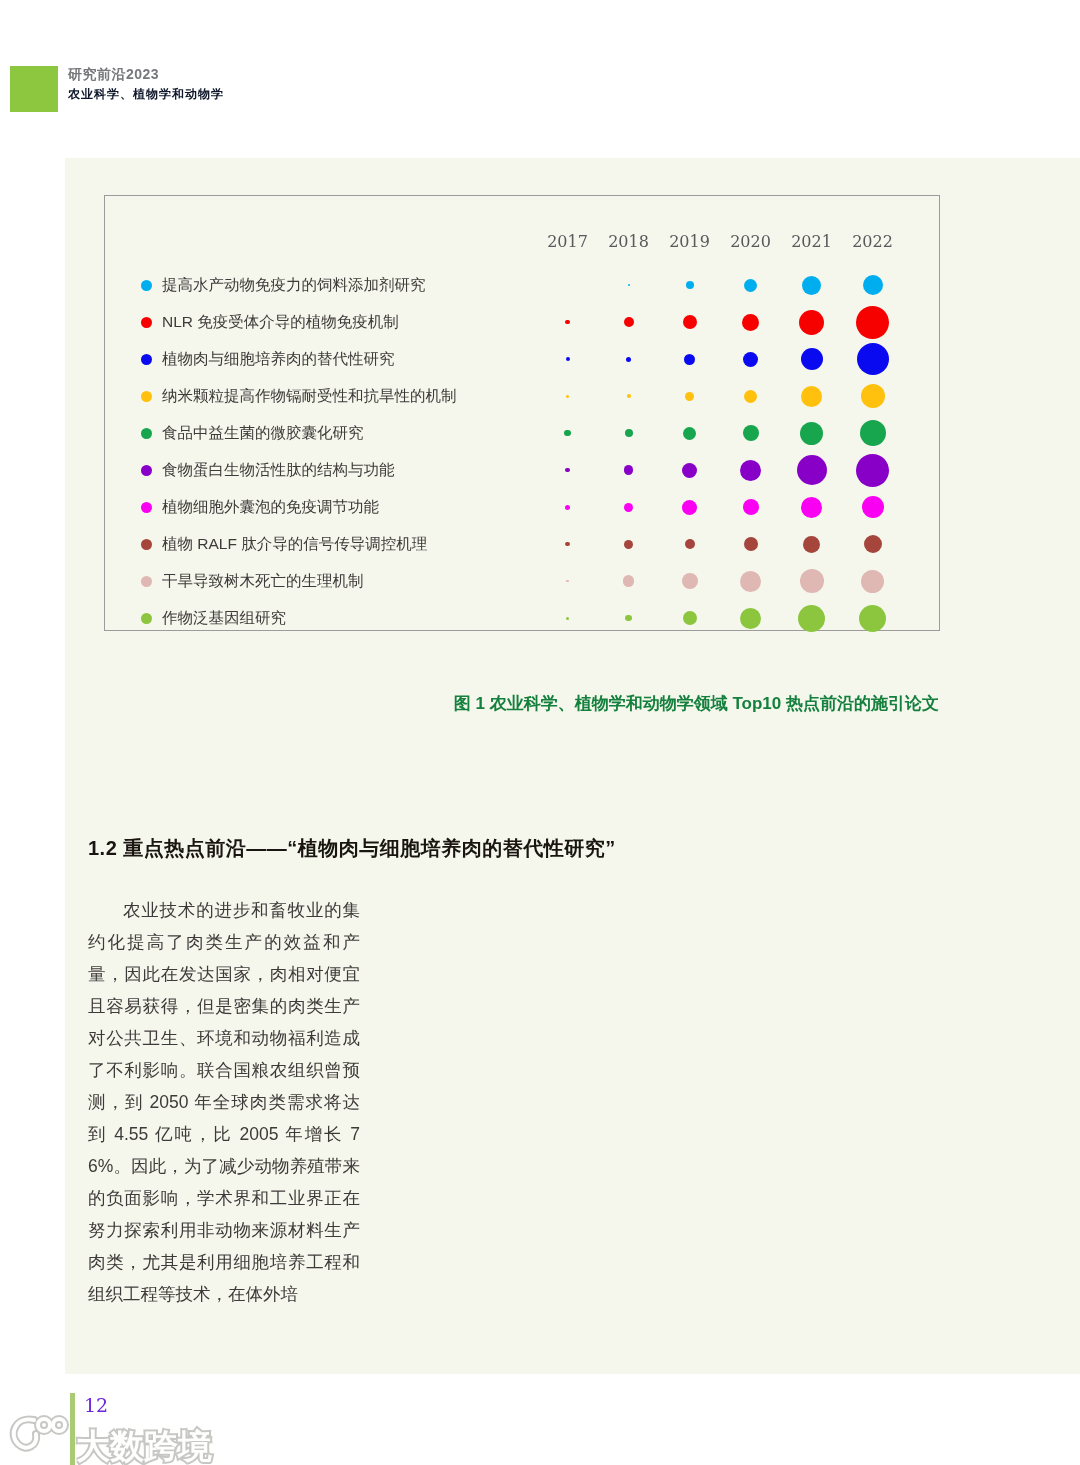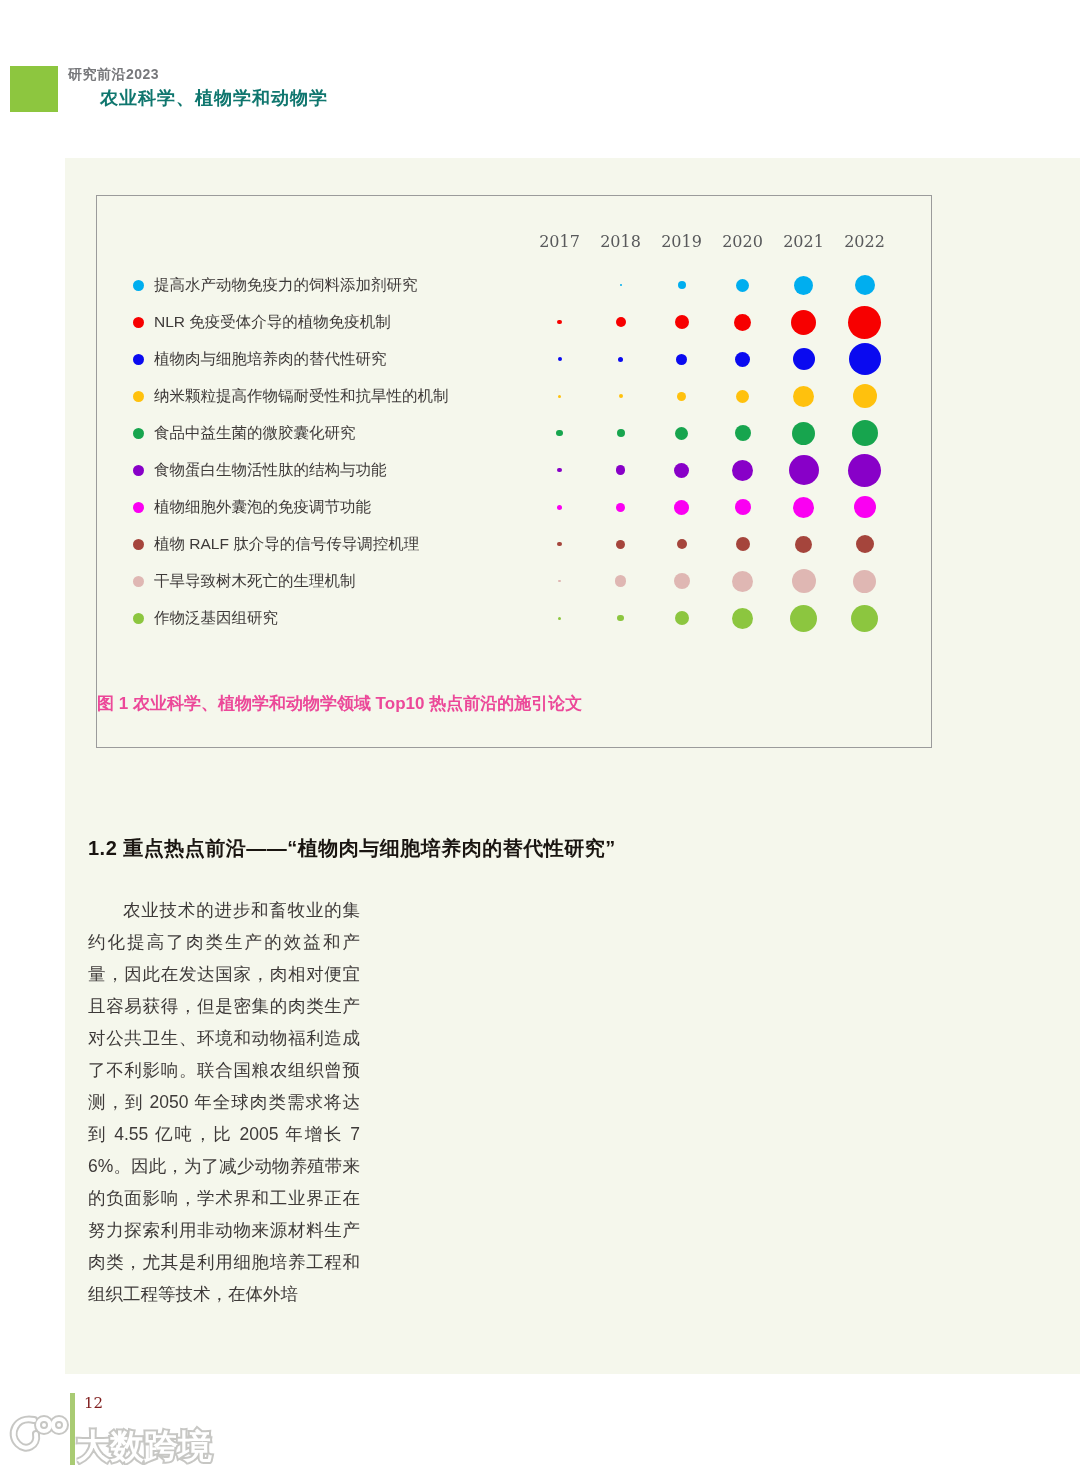--- a/index.html
+++ b/index.html
@@ -14,45 +14,45 @@
 
   
   .sheet {
     position:absolute; left:65px; top:158px; width:1015px; height:1216px;
     background:#F5F7EC;
   }
 
   
   .brand-block { position:absolute; left:10px; top:66px; width:48px; height:46px; background:#8DC63F; }
   .hdr-kicker  { position:absolute; left:68px; top:66px; font-size:14px; font-weight:bold; color:#77787B; letter-spacing:0.5px; }
-  .hdr-title   { position:absolute; left:68px; top:86px; font-size:18px; font-weight:bold; color:#0f766e; letter-spacing:1px;margin-left:32px; }
+  .hdr-title   { position:absolute; left:68px; top:86px; font-size:12px; font-weight:bold; color:#0f172a; letter-spacing:1px; }
 
   
   .chart {
-    position:absolute; left:96px; top:195px; width:836px; height:553px;
+    position:absolute; left:104px; top:195px; width:836px; height:436px;
     border:1px solid #9B9B9B; box-sizing:border-box;
   }
   .years-row { position:absolute; left:432px; top:36px; display:flex; }
   .year-cell {
     width:61px; text-align:center;
     font-family:"DejaVu Serif","Liberation Serif",serif;
     font-size:16px; color:#58595B;
   }
   .chart-row { position:absolute; left:0; width:100%; height:37px; }
   .legend-dot { position:absolute; left:36px; top:13px; width:11px; height:11px; border-radius:50%; }
   .topic-label {
     position:absolute; left:57px; top:50%; transform:translateY(-50%);
     font-size:15.5px; color:#3E3A39; white-space:nowrap;
   }
   .dot-cells { position:absolute; left:432px; top:0; height:100%; display:flex; align-items:center; }
   .dot-cell { width:61px; height:100%; display:flex; align-items:center; justify-content:center; }
   .bubble { border-radius:50%; flex:none; }
   .chart-caption {
     position:absolute; top:496px; left:0; width:100%;
-    text-align:left; font-size:17px; font-weight:bold; color:#ec4899;
+    text-align:right; font-size:17px; font-weight:bold; color:#15803d;
   }
 
   
   .section-heading {
     position:absolute; left:88px; top:835px;
     font-size:20px; font-weight:bold; color:#1A1511; letter-spacing:0.5px;
   }
 
   
   .body-cols {
@@ -65,21 +65,21 @@
     text-align:justify; text-justify:inter-ideograph; word-break:break-all;
   }
   .indent { text-indent:2em; }
   .gap-top { margin-top:30px !important; }
 
   
   .footer-bar { position:absolute; left:70px; top:1393px; width:5px; height:72px; background:#A9CB73; }
   .page-number {
     position:absolute; left:84px; top:1394px;
     font-family:"DejaVu Serif","Liberation Serif",serif;
-    font-size:15px; color:#7f1d1d;
+    font-size:19px; color:#6d28d9;
   }
   .watermark { position:absolute; left:4px; top:1412px; z-index:5; opacity:0.92; }
 </style>
 </head>
 <body>
 
 <div class="page">
 
   <div class="sheet"></div>
 

